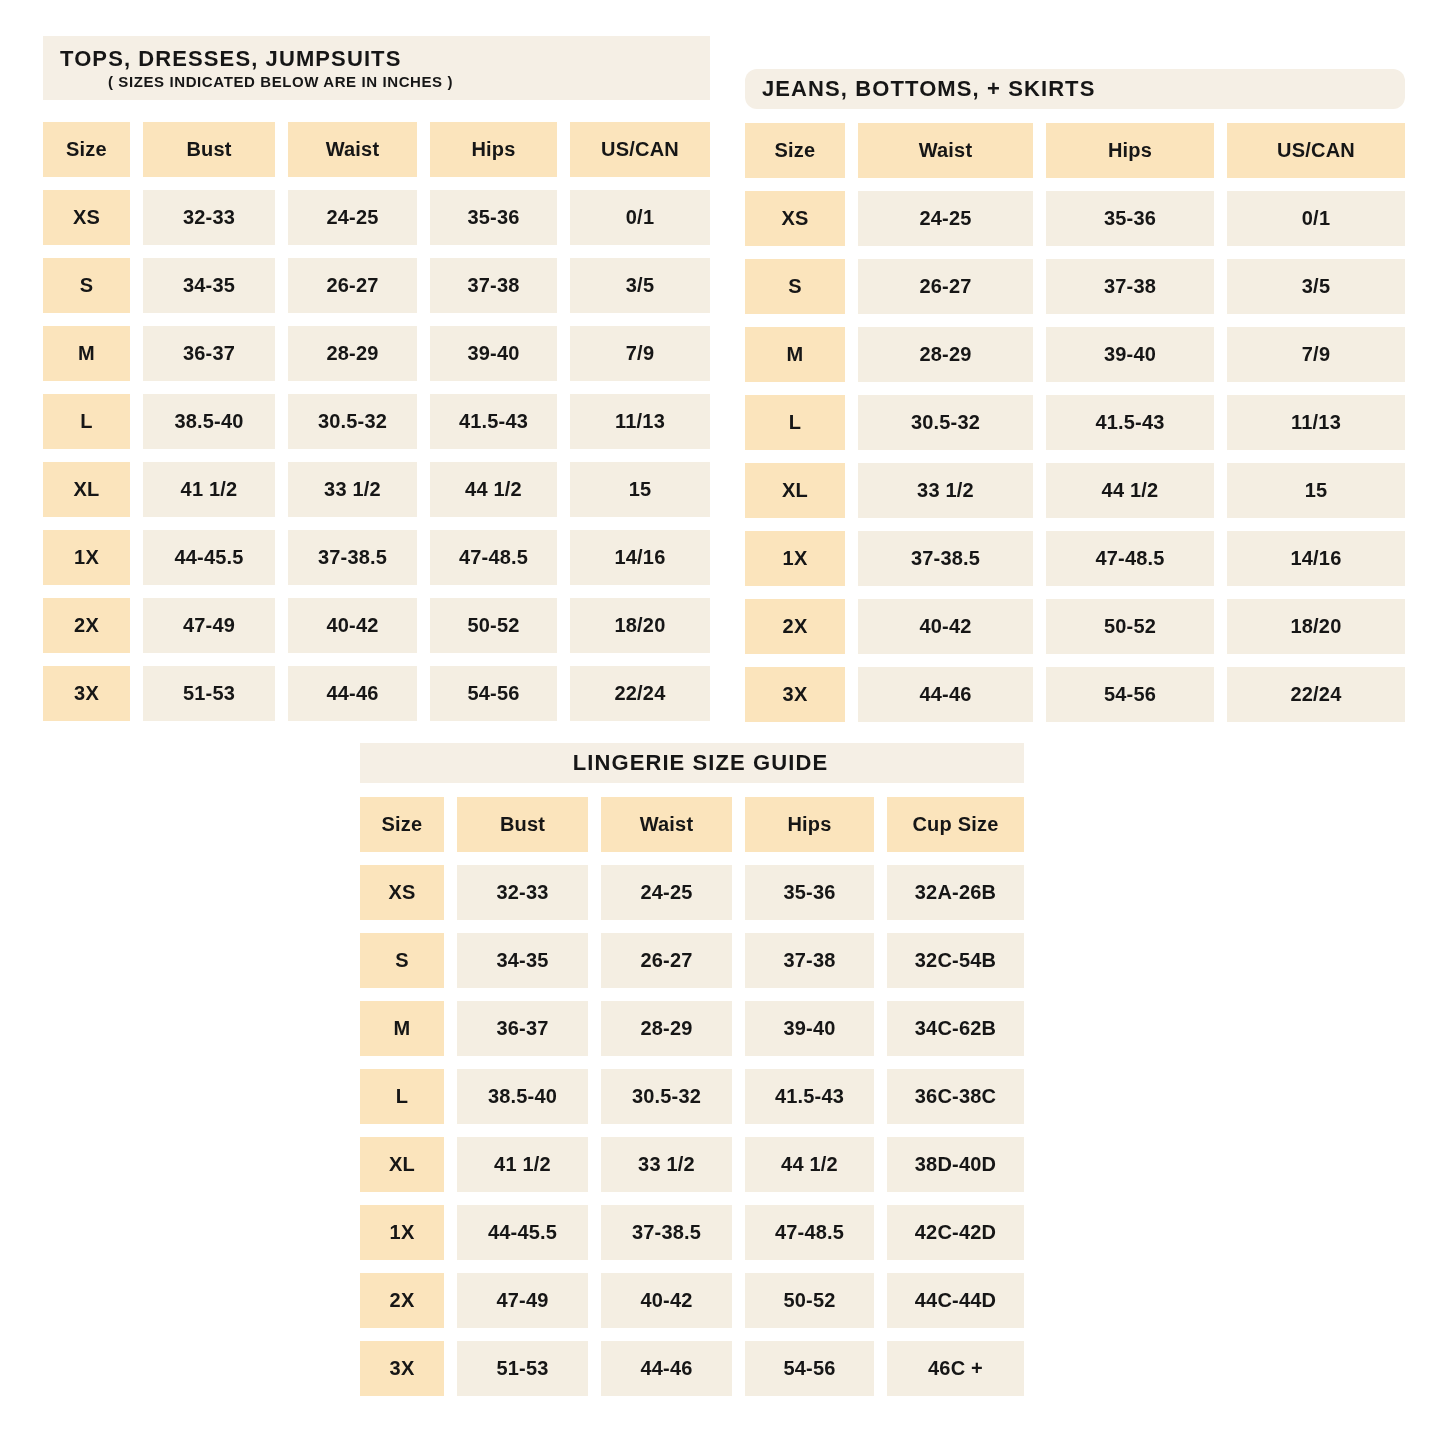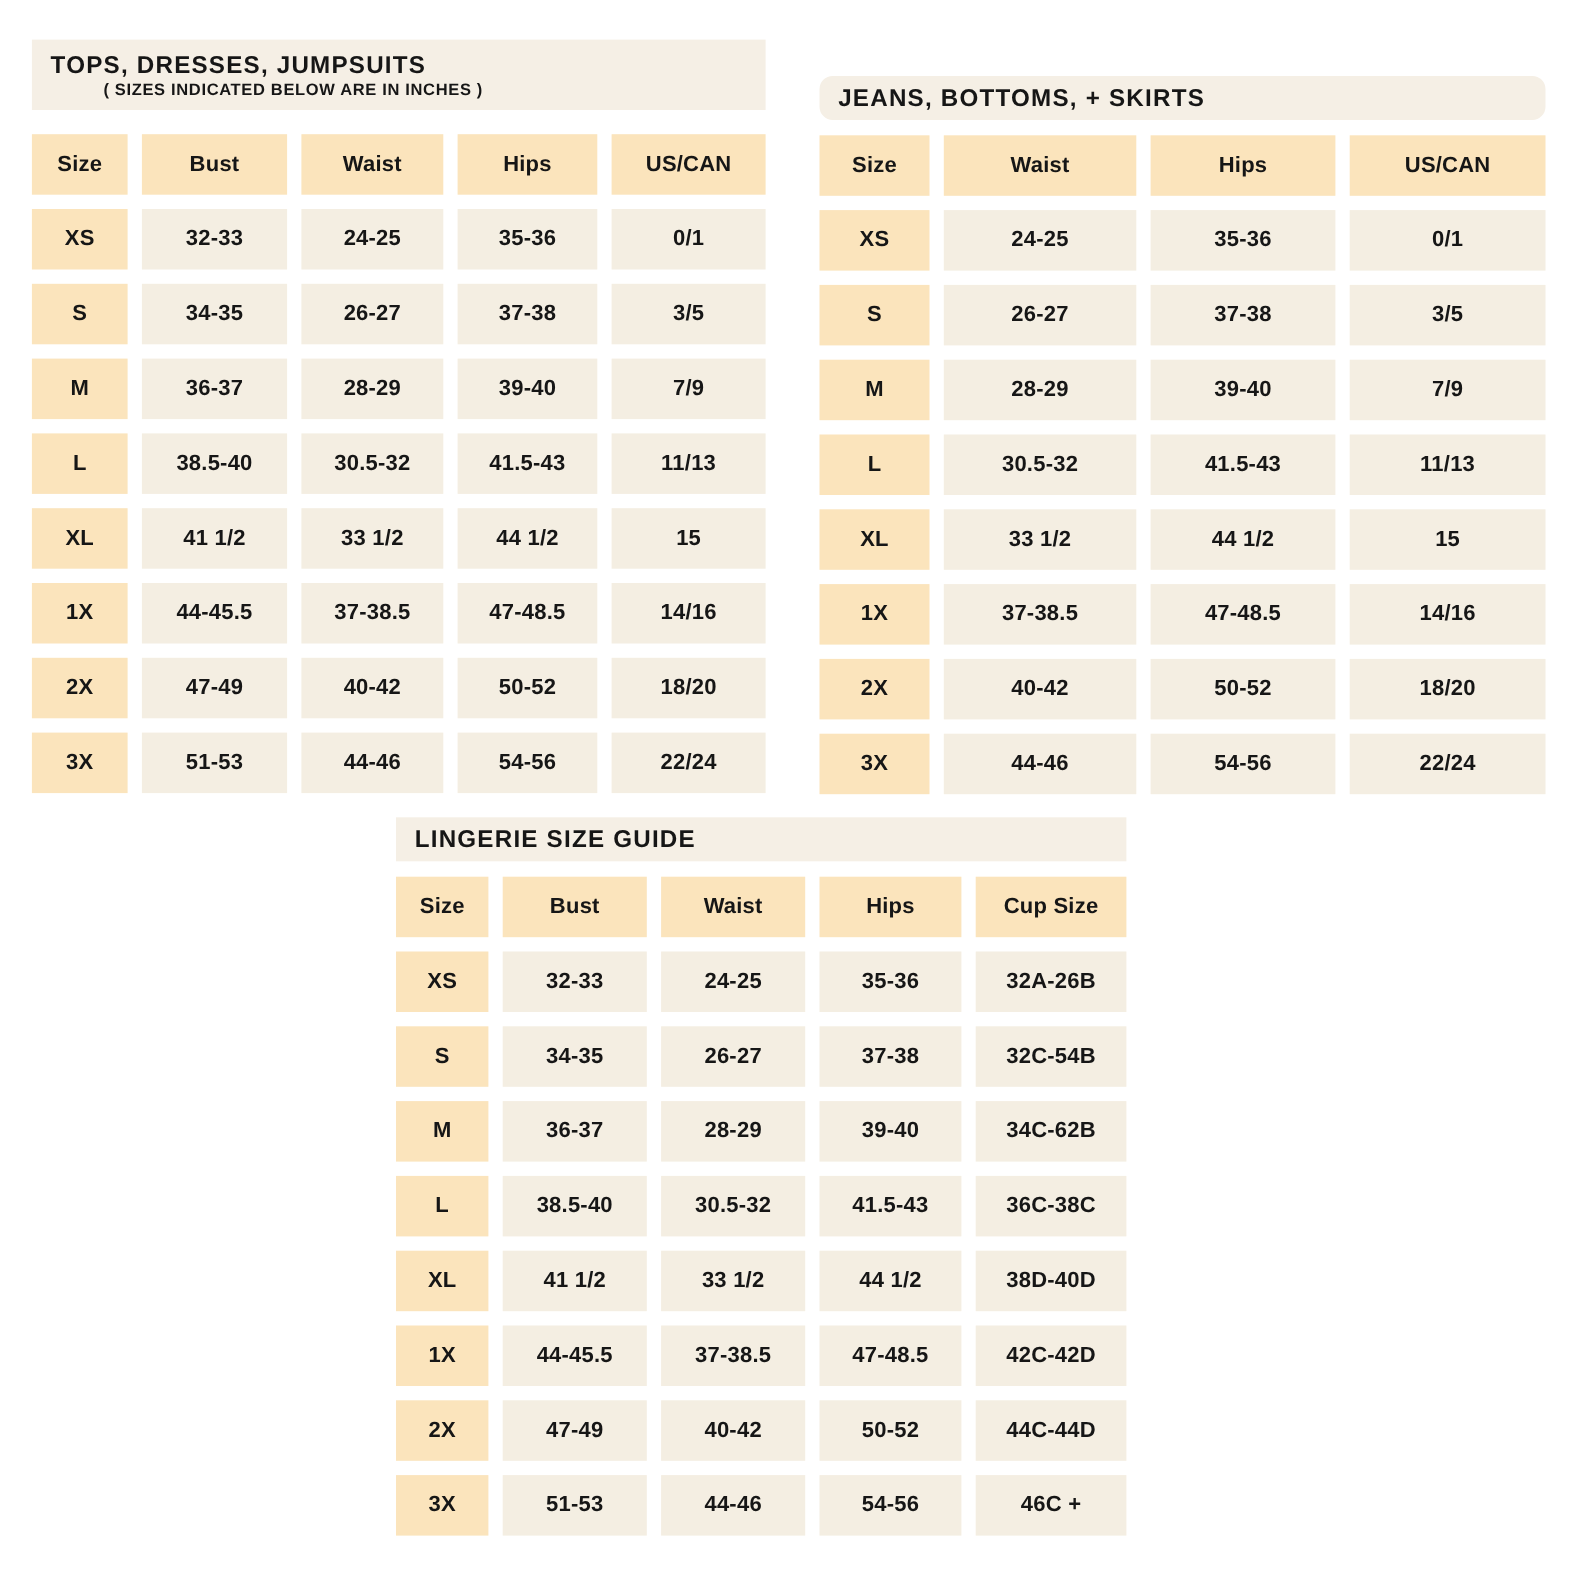--- a/index.html
+++ b/index.html
@@ -18,35 +18,35 @@
     -webkit-font-smoothing: antialiased;
   }
   .canvas {
     position: relative;
     width: 1445px;
     height: 1445px;
     background: var(--page-bg);
     overflow: hidden;
   }
   .size-table { position: absolute; }
-  .tops     { left: 29px;  top: 36px;  width: 667px; }
+  .tops     { left: 43px;  top: 36px;  width: 667px; }
   .jeans    { left: 745px; top: 69px;  width: 660px; }
   .lingerie { left: 360px; top: 743px; width: 664px; }
 
   .titlebar {
     background: var(--title-bar-bg);
     width: 100%;
     padding-left: 17px;
     display: flex;
     flex-direction: column;
     justify-content: center;
   }
   .tops .titlebar     { height: 64px; }
   .jeans .titlebar    { height: 40px; border-radius: 12px; }
-  .lingerie .titlebar { height: 40px; }
+  .lingerie .titlebar { height: 40px; text-align: center; }
 
   .table-title {
     font-size: 22px;
     font-weight: 700;
     letter-spacing: 1.1px;
     line-height: 1.25;
     white-space: nowrap;
   }
   .table-subtitle {
     font-size: 15px;

